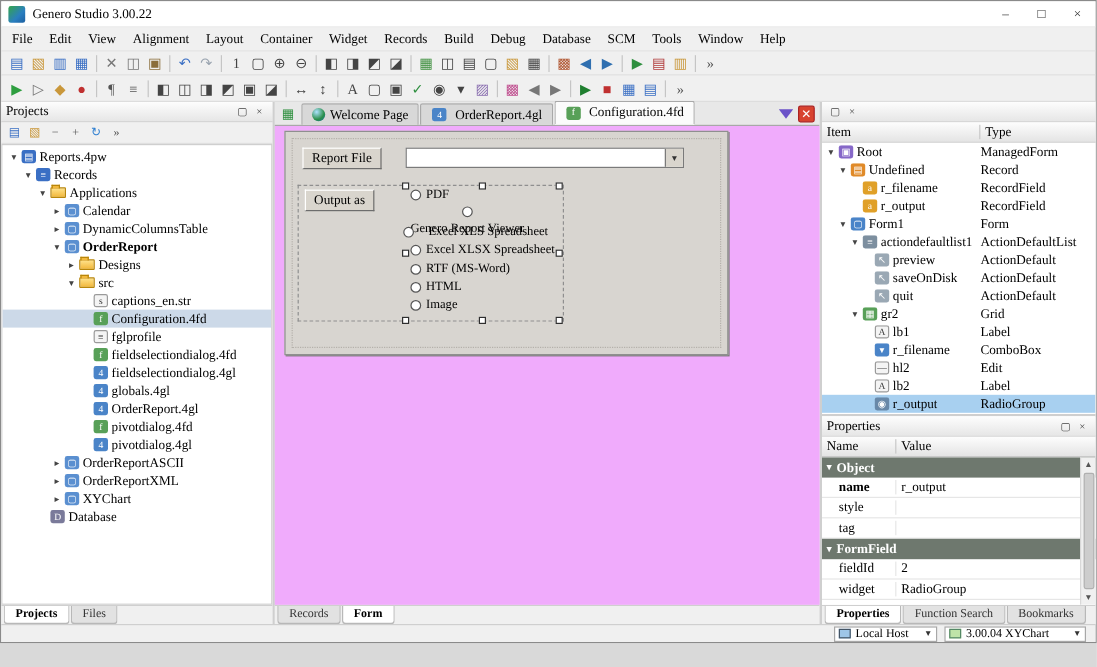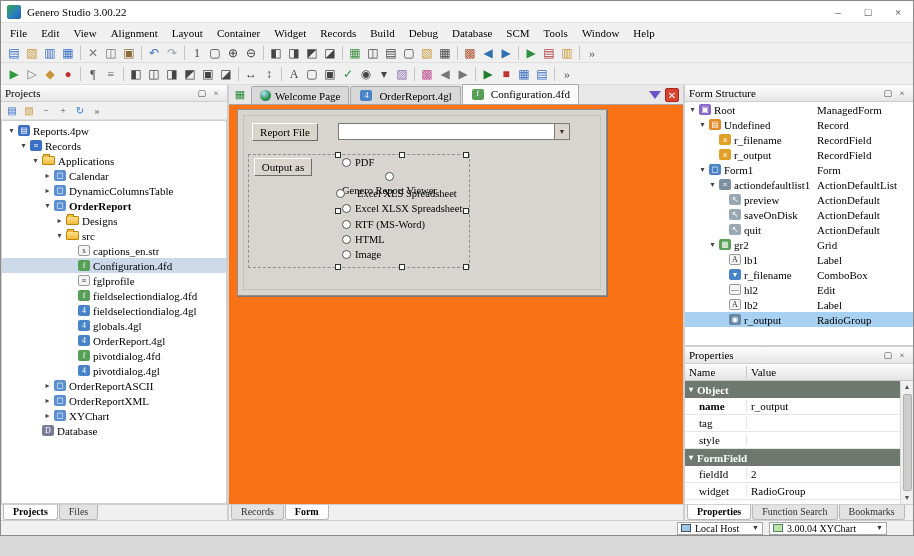--- a/index.html
+++ b/index.html
@@ -46,21 +46,21 @@
   .btab.active{background:#ffffff;font-weight:bold;color:#000}
   
   .editor-tabs{height:20px;flex:none;display:flex;align-items:flex-end;background:#e8e8e8;border-bottom:1px solid #a8a8a8;padding-left:2px}
   .etab-lead{width:16px;height:16px;margin:0 3px 2px 1px;display:flex;align-items:center;justify-content:center}
   .etab{height:18px;display:flex;align-items:center;gap:4px;padding:0 8px;background:#d8d8d8;border:1px solid #a8a8a8;border-bottom:none;border-radius:2px 2px 0 0;margin-right:1px;font-size:11px;white-space:nowrap}
   .etab.active{background:#fbfbfb;height:20px;border-bottom:1px solid #fbfbfb}
   .orb{width:11px;height:11px;border-radius:50%;background:radial-gradient(circle at 35% 30%,#aee2ff,#2a8f4a 60%,#1b6fb0);flex:none}
   .etabs-right{margin-left:auto;display:flex;align-items:center;gap:4px;padding:0 4px 2px 0}
   .funnel{width:0;height:0;border-left:6px solid transparent;border-right:6px solid transparent;border-top:8px solid #6b52c8;position:relative}
   .close-editor{width:14px;height:14px;background:#d8432f;color:#fff;display:flex;align-items:center;justify-content:center;font-size:10px;border-radius:2px;border:1px solid #a22}
-  .editor-body{flex:1;position:relative;background:#f97316;overflow:hidden}
+  .editor-body{flex:1;position:relative;background:#f0abfc;overflow:hidden}
   .form-canvas{position:absolute;left:8px;top:4px;width:370px;height:187px;background:#d8d5d0;border:1px solid #8f8f8f;box-shadow:1px 1px 0 #777}
   .canvas-dotted{position:absolute;left:5px;top:5px;right:5px;bottom:5px;border:1px dotted #b4b0aa}
   .fbtn{position:absolute;background:#d9d5cd;border-top:1px solid #fff;border-left:1px solid #fff;border-right:1px solid #6d6d6d;border-bottom:1px solid #6d6d6d;font-size:11px;display:flex;align-items:center;justify-content:center;white-space:nowrap}
   .fcombo{position:absolute;background:#fff;border:1px solid #7a7a7a;display:flex;align-items:center}
   .combo-arrow{margin-left:auto;width:15px;align-self:stretch;background:#d9d5cd;border-left:1px solid #7a7a7a;display:flex;align-items:center;justify-content:center;font-size:7px;color:#333}
   .group-rect{position:absolute;border:1px dashed #8f8f8f}
   .radio-item{position:absolute;display:flex;align-items:center;gap:4px;font-size:10.5px;white-space:nowrap}
   .radio-circle{width:9px;height:9px;border-radius:50%;border:1px solid #555;background:#fff;flex:none}
   .handle{position:absolute;width:6px;height:6px;background:#fff;border:1px solid #2f2f2f}
   
@@ -76,21 +76,21 @@
   .props-body{flex:1;overflow:hidden;position:relative;background:#fff}
   .prop-row{display:flex;height:17px;border-bottom:1px solid #e6e6e6;align-items:center;font-size:11px}
   .prop-name{width:62px;flex:none;padding-left:14px;border-right:1px solid #e6e6e6;overflow:hidden;white-space:nowrap}
   .prop-value{flex:1;padding-left:4px;overflow:hidden;white-space:nowrap}
   .prop-section{display:flex;height:17px;background:#6e786e;color:#fff;align-items:center;font-weight:bold;font-size:11px;gap:4px;padding-left:4px}
   .prop-section .chev{font-size:8px}
   .pscroll{position:absolute;right:0;top:0;bottom:0;width:13px;background:#f0f0f0;border-left:1px solid #d8d8d8;display:flex;flex-direction:column;align-items:center}
   .pscroll .sarr{height:12px;width:13px;display:flex;align-items:center;justify-content:center;font-size:7px;color:#555}
   .pscroll .sthumb{width:9px;flex:1;margin:1px 0;background:#cdcdcd;border:1px solid #b0b0b0;border-radius:2px}
   
-  .statusbar{position:absolute;left:0;right:0;bottom:0;height:15px;background:#f0f0f0;border-top:1px solid #cfcfcf;display:flex;align-items:center;justify-content:flex-end;gap:6px;padding:0 26px;font-size:10px}
+  .statusbar{position:absolute;left:0;right:0;bottom:0;height:15px;background:#f0f0f0;border-top:1px solid #cfcfcf;display:flex;align-items:center;justify-content:flex-end;gap:6px;padding:0 8px;font-size:10px}
   .status-combo{display:flex;align-items:center;gap:4px;background:#fff;border:1px solid #a8a8a8;height:13px;padding:0 3px;min-width:86px}
   .status-combo .combo-caret{margin-left:auto;font-size:7px;color:#333}
   .status-icon{width:10px;height:8px;border:1px solid #456;background:#9ec6e8;flex:none}
 </style>
 </head>
 <body>
 
 <div class="window">
 
   <div class="titlebar">
@@ -426,25 +426,28 @@
       </div>
       <div class="bottom-tabs" id="editor-bottom-tabs">
           <span class="btab">Records</span>
           <span class="btab active">Form</span>
         </div>
     </div>
 
     <div class="right-panel">
       <div class="form-structure">
         <div class="panel-header">
-          <span class="ph-title">Form Structure</span>
           <span id="structure-header-btns" style="display:flex">
               <span class="ph-btn">▢</span>
               <span class="ph-btn">×</span>
             </span>
+        </div>
+        <div class="cols-header">
+          <span style="width:132px;padding-left:4px;border-right:1px solid #c8c8c8">Item</span>
+          <span style="padding-left:4px">Type</span>
         </div>
         <div class="fs-body" id="structure-tree">
             <div class="fs-row">
               <span class="fs-item">
                 <span class="indent" style="width: 2px;"></span>
                 <span class="exp">▾</span>
                 <span class="mini" style="background: rgb(134, 104, 200);">▣</span>
                 <span class="tree-label">Root</span>
               </span>
               <span class="fs-type">ManagedForm</span>
@@ -594,25 +597,25 @@
           <div id="props-rows">
               <div class="prop-section">
                 <span class="chev">▾</span>
                 <span>Object</span>
               </div>
               <div class="prop-row">
                 <span class="prop-name" style="font-weight: bold;">name</span>
                 <span class="prop-value">r_output</span>
               </div>
               <div class="prop-row">
+                <span class="prop-name">style</span>
+                <span class="prop-value"></span>
+              </div>
+              <div class="prop-row">
                 <span class="prop-name">tag</span>
-                <span class="prop-value"></span>
-              </div>
-              <div class="prop-row">
-                <span class="prop-name">style</span>
                 <span class="prop-value"></span>
               </div>
               <div class="prop-section">
                 <span class="chev">▾</span>
                 <span>FormField</span>
               </div>
               <div class="prop-row">
                 <span class="prop-name">fieldId</span>
                 <span class="prop-value">2</span>
               </div>

